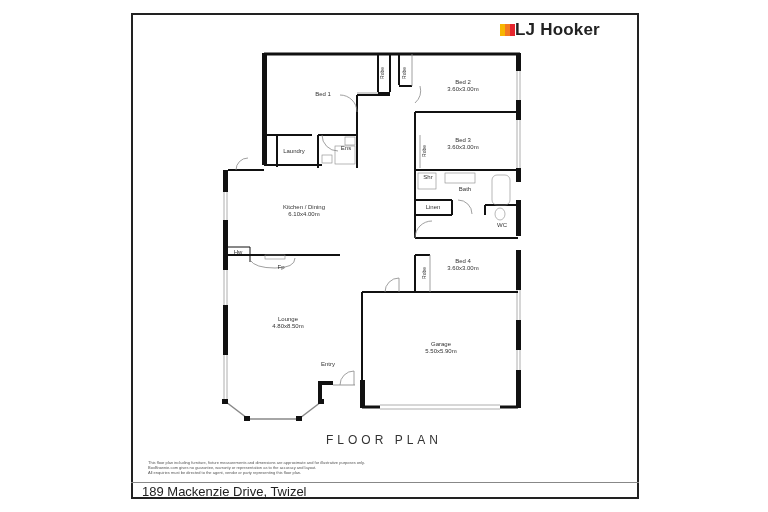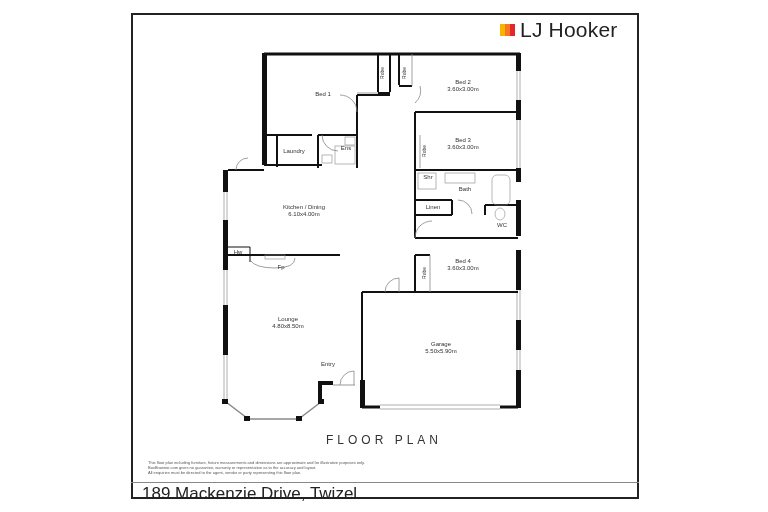--- a/index.html
+++ b/index.html
@@ -1,27 +1,27 @@
 <!DOCTYPE html>
 <html><head>
 <meta charset="utf-8">
 <style>
   html, body { margin:0; padding:0; background:#fff; }
   body { width:768px; height:512px; position:relative; overflow:hidden; font-family:"Liberation Sans", sans-serif; }
   .frame { position:absolute; left:131px; top:13px; width:508px; height:486px; border:2px solid #222; box-sizing:border-box; background:#fff; }
   .logo { position:absolute; left:500px; top:20px; height:20px; display:flex; align-items:center; }
   .logo .sq { width:5px; height:12px; display:inline-block; }
-  .logo .txt { margin-left:5px; font-weight:normal; font-size:21px; color:#222; letter-spacing:0.2px; }
+  .logo .txt { font-weight:bold; font-size:17px; color:#222; letter-spacing:0.2px; }
   .plan { position:absolute; left:0; top:0; width:768px; height:512px; }
   .lbl { position:absolute; font-size:6px; color:#333; text-align:center; line-height:7px; white-space:nowrap; transform:translateX(-50%); }
   .vlbl { position:absolute; font-size:5px; color:#333; transform:rotate(-90deg); transform-origin:center; white-space:nowrap; }
   .title { position:absolute; left:0; width:768px; top:433px; text-align:center; font-size:12px; letter-spacing:4px; color:#333; }
   .disclaimer { position:absolute; left:148px; top:460px; font-size:4px; line-height:5px; color:#555; width:440px; }
   .addrbar { position:absolute; left:131px; top:482px; width:508px; border-top:1px solid #888; }
-  .address { position:absolute; left:142px; top:484px; font-size:17px; color:#222;text-align:center; }
+  .address { position:absolute; left:142px; top:484px; font-size:13px; color:#222;text-align:center; }
 </style>
 </head>
 <body>
 
 <div class="frame"></div>
 
 <div class="logo">
   <span class="sq" style="background:#f7b500"></span>
   <span class="sq" style="background:#f47920"></span>
   <span class="sq" style="background:#e5262e"></span>

